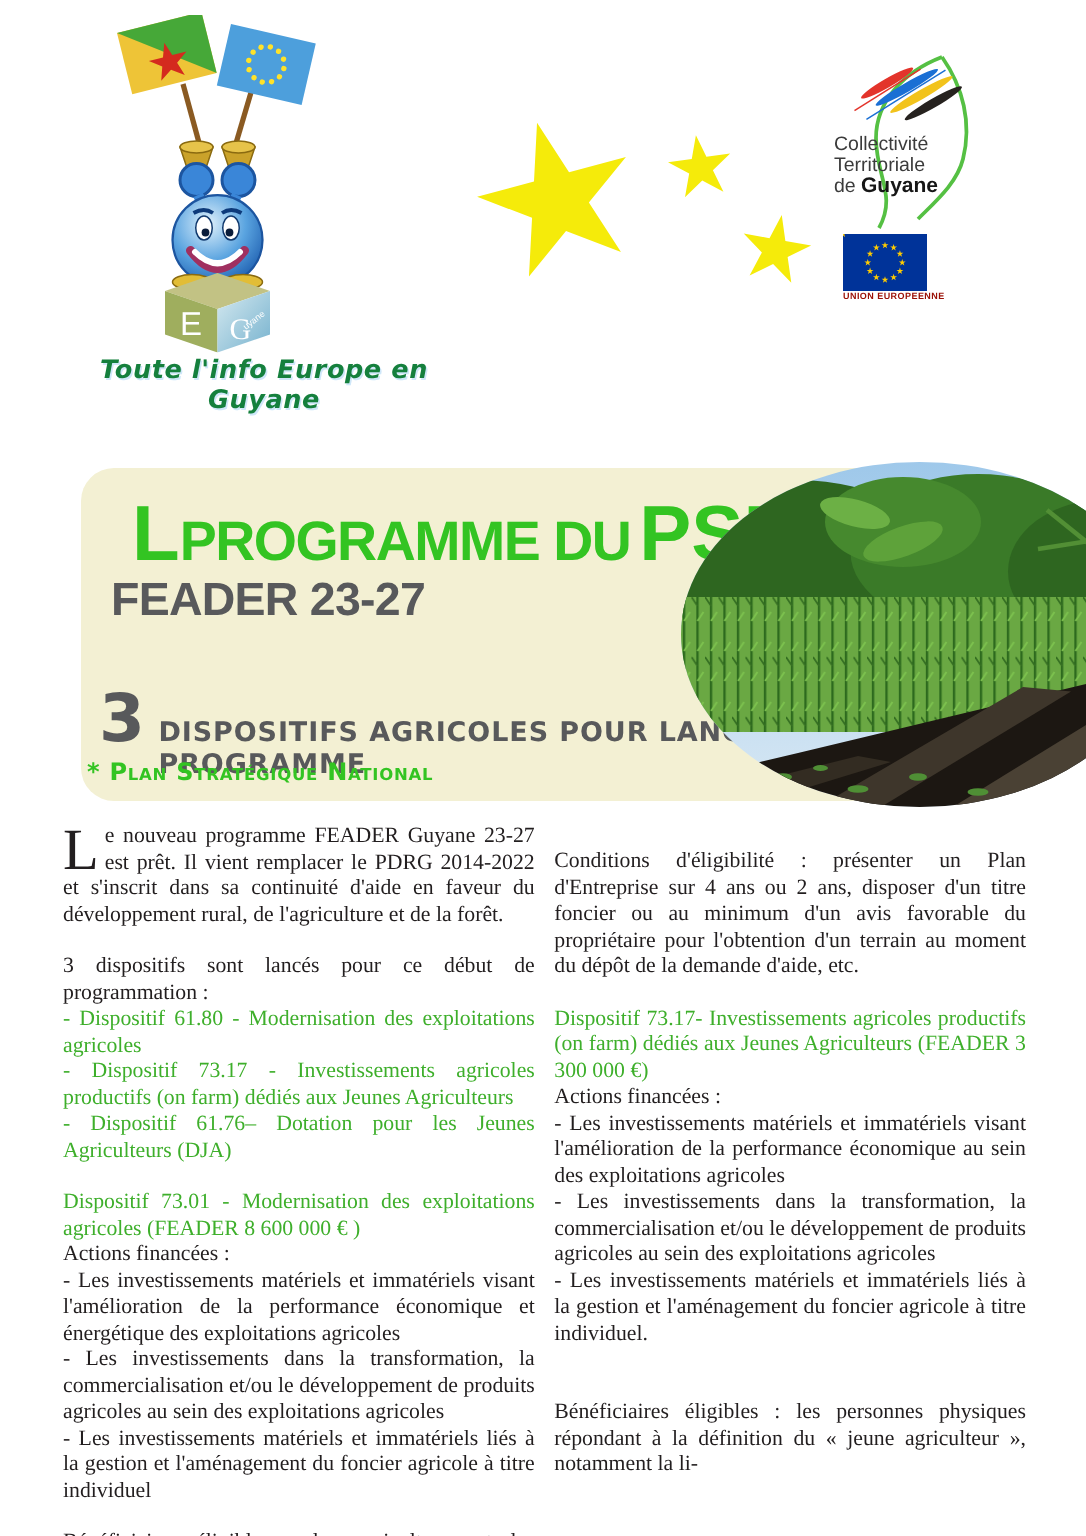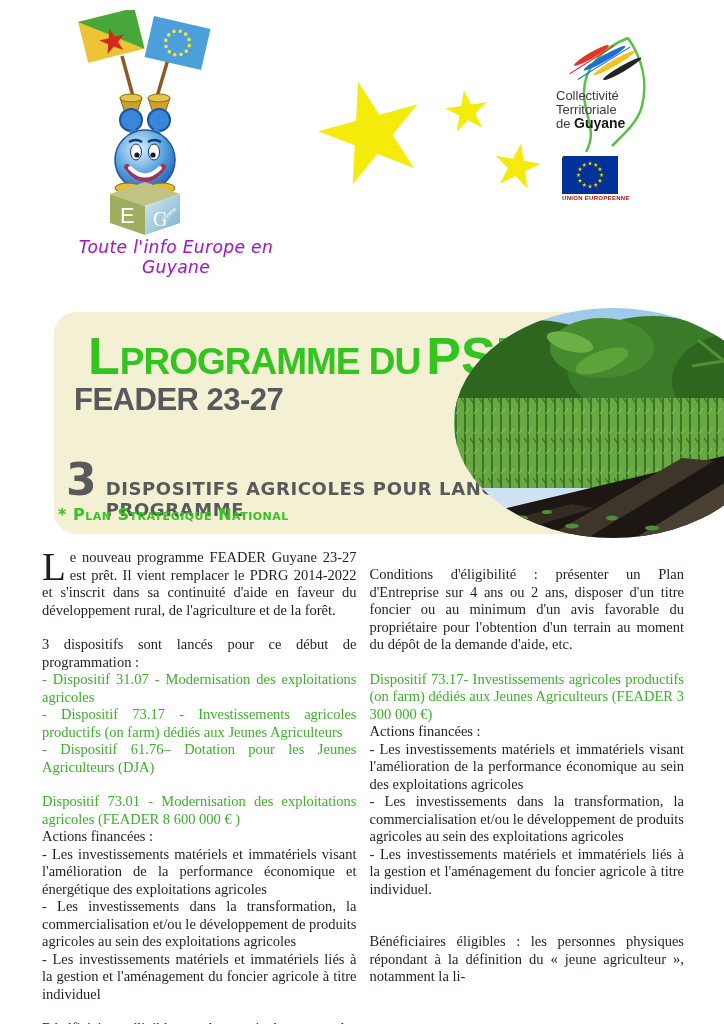--- a/index.html
+++ b/index.html
@@ -2,22 +2,22 @@
 <html lang="fr"><head>
 <meta charset="utf-8">
 <style>
   html,body{margin:0;padding:0;background:#fff;}
   .page{position:relative;width:724px;height:1024px;background:#fff;overflow:hidden;
         font-family:"Liberation Serif",serif;}
 
   
   .mascot{position:absolute;left:70px;top:10px;width:150px;height:225px;}
   .tagline{position:absolute;left:42px;top:237px;width:268px;text-align:center;
-           font-family:"DejaVu Sans",sans-serif;font-weight:normal;font-style:italic;
-           font-size:17px;color:#a21caf;letter-spacing:.4px;
+           font-family:"DejaVu Sans",sans-serif;font-weight:bold;font-style:italic;
+           font-size:17px;color:#15803d;letter-spacing:.4px;
            text-shadow:1px 1px 0 #cfe7f9;}
   .stars{position:absolute;left:308px;top:70px;width:242px;height:132px;}
   .ctg{position:absolute;left:552px;top:34px;width:118px;height:124px;}
   .euflag{position:absolute;left:562px;top:156px;width:56px;height:46px;}
   .euflag svg{display:block;}
   .eu-label{font-family:"Liberation Sans",sans-serif;font-size:6px;font-weight:bold;
             color:#9b1006;letter-spacing:.3px;margin-top:1px;white-space:nowrap;}
 
   
   .banner{position:absolute;left:54px;top:312px;width:614px;height:222px;
@@ -232,21 +232,21 @@
           <ellipse cx="160" cy="212" rx="6" ry="2.5"></ellipse>
         <ellipse cx="200" cy="222" rx="7" ry="2.5"></ellipse>
       </g>
     </g>
   </svg>
 
   <div class="article">
     <div class="column">
         <p class=""><span class="dropcap">L</span>e nouveau programme FEADER Guyane 23-27 est prêt. Il vient remplacer le PDRG 2014-2022 et s'inscrit dans sa continuité d'aide en faveur du développement rural, de l'agriculture et de la forêt.</p>
         <p class=" gap1">3 dispositifs sont lancés pour ce début de programmation :</p>
-        <p class="green">- Dispositif 31.07 - Modernisation des exploitations agricoles</p>
+        <p class="green">- Dispositif 61.80 - Modernisation des exploitations agricoles</p>
         <p class="green">- Dispositif 73.17 - Investissements agricoles productifs (on farm) dédiés aux Jeunes Agriculteurs</p>
         <p class="green">- Dispositif 61.76– Dotation pour les Jeunes Agriculteurs (DJA)</p>
         <p class="green gap1">Dispositif 73.01 - Modernisation des exploitations agricoles (FEADER 8 600 000 € )</p>
         <p class="">Actions financées :</p>
         <p class="">- Les investissements matériels et immatériels visant l'amélioration de la performance économique et énergétique des exploitations agricoles</p>
         <p class="">- Les investissements dans la transformation, la commercialisation et/ou le développement de produits agricoles au sein des exploitations agricoles</p>
         <p class="">- Les investissements matériels et immatériels liés à la gestion et l'aménagement du foncier agricole à titre individuel</p>
         <p class=" gap1">Bénéficiaires éligibles : les agriculteurs et les groupements</p>
       </div>
     <div class="column">

